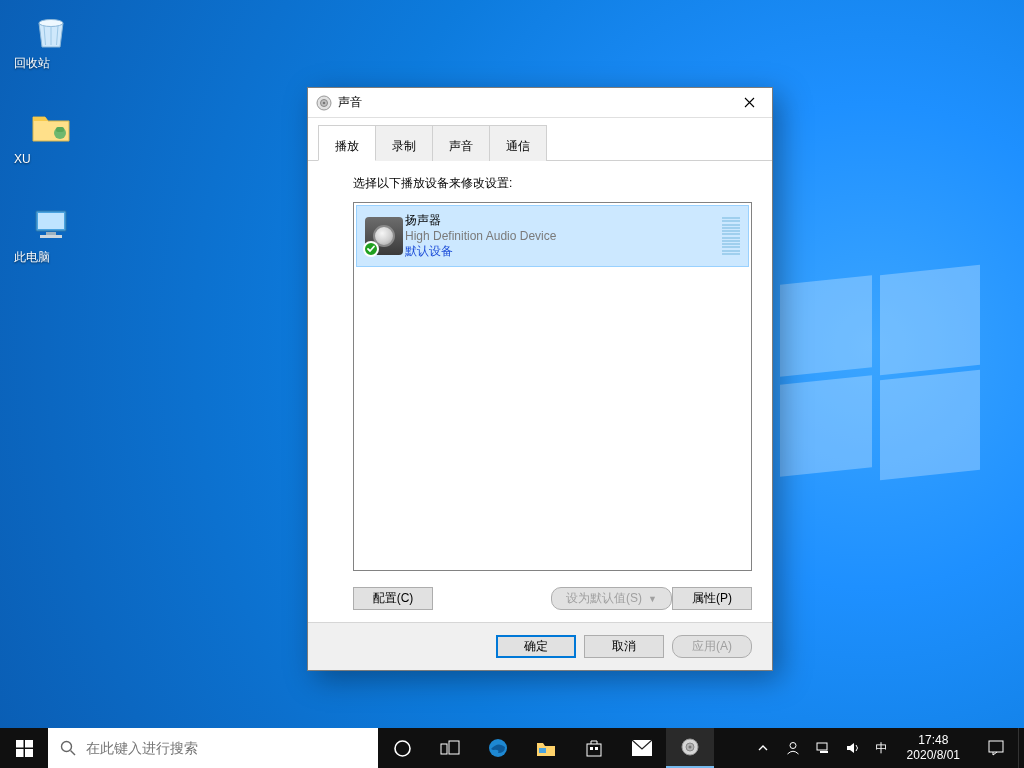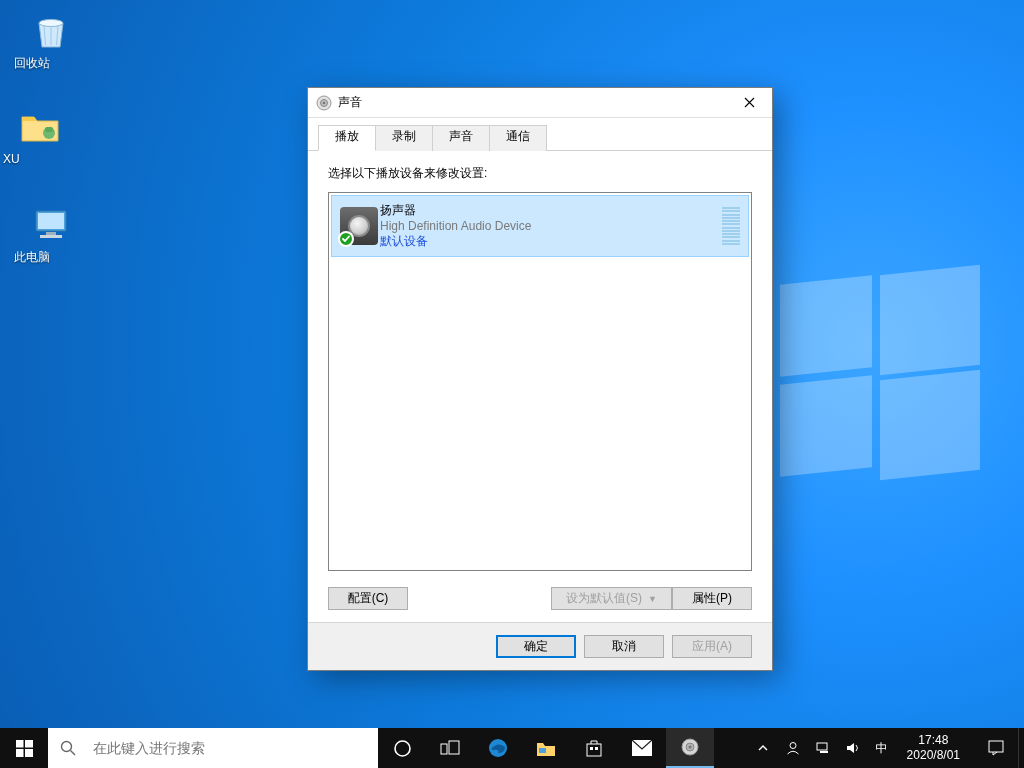--- a/index.html
+++ b/index.html
@@ -48,38 +48,38 @@
   .titlebar .ti-text { flex: 1; color: #000; }
   .titlebar .close { width: 46px; height: 30px; display: flex; align-items: center; justify-content: center; }
 
   .tabstrip {
     display: flex;
     padding: 6px 10px 0 10px;
     gap: 0;
     border-bottom: 1px solid #d0d0d0;
   }
   .tab {
-    padding: 2px 16px 5px;
+    padding: 12px 16px 5px;
     border: 1px solid #d0d0d0;
     border-bottom: none;
     background: #f0f0f0;
     margin-right: -1px;
     position: relative;
     top: 1px;
     cursor: default;
   }
   .tab.active {
     background: #fff;
     border-bottom: 1px solid #fff;
     z-index: 2;
   }
 
   .body {
     flex: 1; padding: 14px 20px 12px;
-    display: flex; flex-direction: column;
+    display: flex; flex-direction: column; margin-left: 25px;
   }
   .instr { margin-bottom: 10px; color: #000; }
 
   .device-list {
     flex: 1;
     border: 1px solid #828282;
     padding: 2px;
     overflow: auto;
   }
   .device-item {
@@ -117,21 +117,21 @@
   .level-meter .bar { height: 2px; background: #9fcfee; }
 
   .row-buttons { display: flex; margin-top: 16px; }
   .btn {
     height: 23px; padding: 0 14px;
     background: #e1e1e1; border: 1px solid #adadad;
     display: inline-flex; align-items: center; justify-content: center;
     min-width: 80px;
     cursor: default;
   }
-  .btn.disabled { color: #a0a0a0; }
+  .btn.disabled { color: #a0a0a0; border-radius: 10px; }
   .btn .chev { margin-left: 6px; font-size: 9px; }
   .spacer { flex: 1; }
 
   .bottom-bar {
     border-top: 1px solid #d6d6d6;
     background: #f0f0f0;
     padding: 12px 20px;
     display: flex; justify-content: flex-end; gap: 8px;
   }
   .btn.primary { border: 2px solid #0078d7; background: #e1e1e1; }
@@ -141,21 +141,21 @@
     position: absolute; left: 0; right: 0; bottom: 0;
     height: 40px; background: #101010;
     display: flex; align-items: stretch;
     color: #fff;
   }
   .start { width: 48px; display: flex; align-items: center; justify-content: center; }
   .start svg { display: block; }
   .search {
     width: 330px; background: #fff; color: #555;
     display: flex; align-items: center; padding: 0 12px;
-    gap: 17px;
+    gap: 10px;
   }
   .search input { border: none; outline: none; flex: 1; height: 100%; font-size: 14px; color: #555; background: transparent; }
   .tbtn { width: 48px; display: flex; align-items: center; justify-content: center; }
   .tbtn.active { background: #2a2a2a; border-bottom: 2px solid #76b9ed; }
   .tray { margin-left: auto; display: flex; align-items: center; gap: 10px; padding: 0 8px; }
   .tray .tic { display: flex; align-items: center; justify-content: center; width: 20px; height: 40px; }
   .clock { text-align: center; line-height: 1.25; padding: 2px 6px; }
   .showdesk { width: 6px; border-left: 1px solid #333; }
   .notif { width: 44px; display: flex; align-items: center; justify-content: center; }
 </style>
@@ -175,21 +175,21 @@
   <div class="ic">
     <svg width="40" height="40" viewBox="0 0 40 40">
       <path d="M8 12 L32 12 L29 36 L11 36 Z" fill="#cfe8fb" stroke="#8ab6d8"></path>
       <ellipse cx="20" cy="12" rx="12" ry="3.5" fill="#eef8ff" stroke="#8ab6d8"></ellipse>
       <path d="M13 15 L14.5 34 M20 15 L20 34 M27 15 L25.5 34" stroke="#9ec8e6" stroke-width="1"></path>
     </svg>
   </div>
   <div class="lbl">回收站</div>
 </div>
 
-<div class="desk-icon" style="left:3px; top:106px;">
+<div class="desk-icon" style="left:14px; top:106px;">
   <div class="ic">
     <svg width="42" height="40" viewBox="0 0 42 40">
       <path d="M3 10 L15 10 L18 14 L39 14 L39 34 L3 34 Z" fill="#ffe08a" stroke="#d9b54a"></path>
       <path d="M3 10 L15 10 L18 14 L3 14 Z" fill="#f7ca4d"></path>
       <circle cx="30" cy="26" r="6" fill="#6fb86f"></circle>
       <rect x="26" y="20" width="8" height="5" rx="2" fill="#5aa85a"></rect>
     </svg>
   </div>
   <div class="lbl">XU</div>
 </div>

